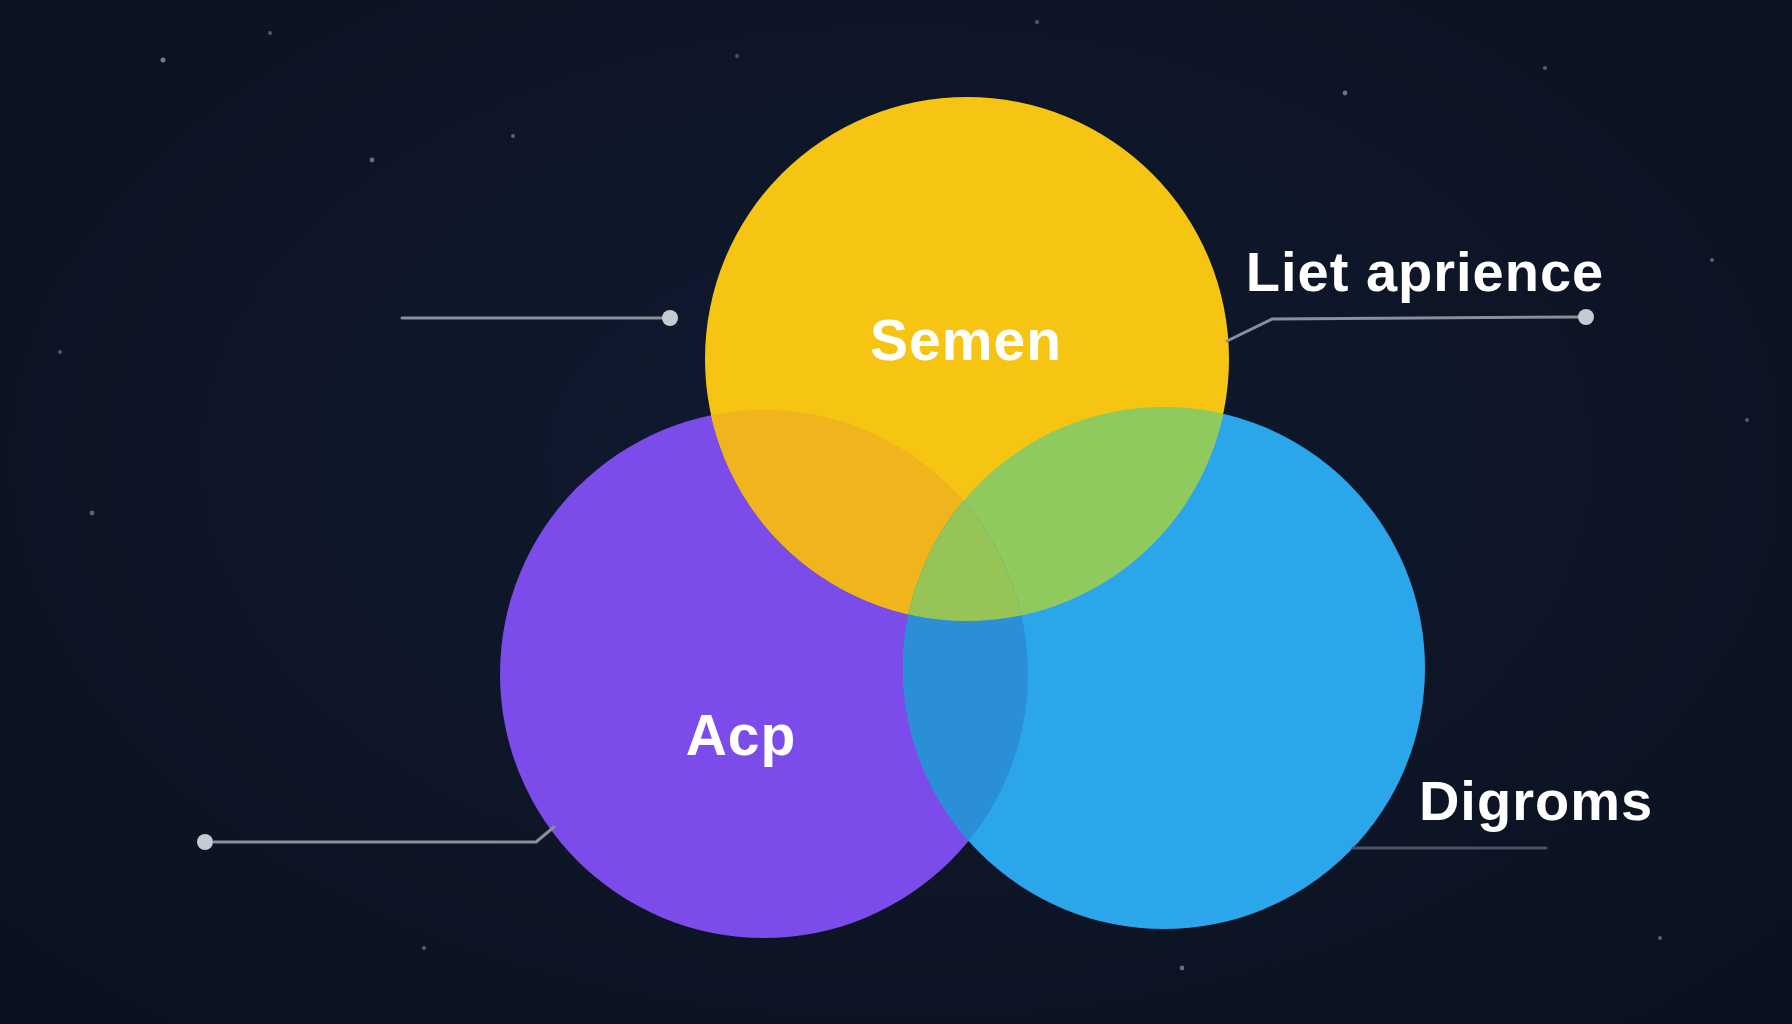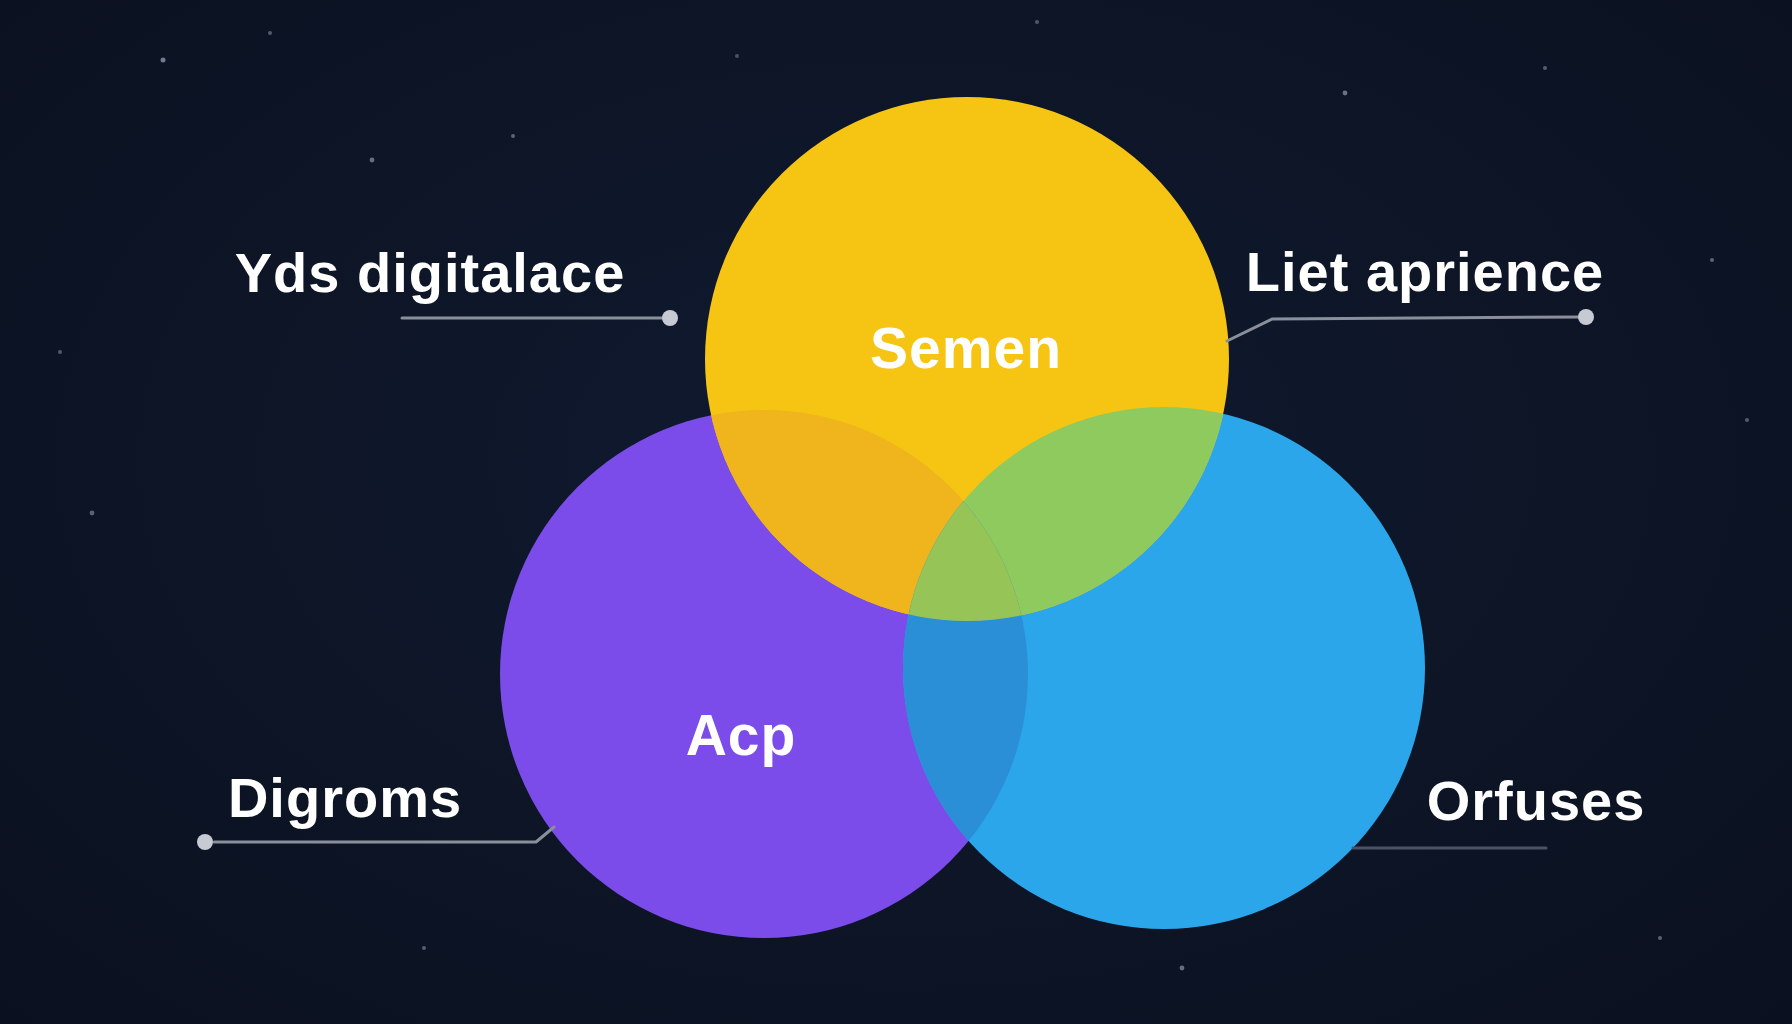--- a/index.html
+++ b/index.html
@@ -82,21 +82,19 @@
       <polyline points="402,318 664,318" stroke="#8a8f9c"></polyline>
       <polyline points="1227,341 1272,319 1580,317" stroke="#8a8f9c"></polyline>
       <polyline points="214,842 536,842 554,827" stroke="#8a8f9c"></polyline>
       <polyline points="1353,848 1546,848" stroke="#4b5264"></polyline>
     </g>
     <circle cx="670" cy="318" r="8" fill="#c6cad3"></circle>
     <circle cx="1586" cy="317" r="8" fill="#c6cad3"></circle>
     <circle cx="205" cy="842" r="8" fill="#c6cad3"></circle>
   </svg>
 
-  <div class="label circle-label" style="left:966px; top:340px;margin-top:8px;">Semen</div>
+  <div class="label circle-label" style="left:966px; top:340px;">Semen</div>
   <div class="label circle-label" style="left:741px; top:689px;margin-top:46px;">Acp</div>
 
-  <div class="label callout-label" style="left:430px; top:272px;">Yds digitalace</div>
   <div class="label callout-label" style="left:1425px; top:271px;text-align:right;">Liet aprience</div>
-  <div class="label callout-label" style="left:345px; top:797px;">Digroms</div>
-  <div class="label callout-label" style="left:1536px; top:800px;">Orfuses</div>
+  <div class="label callout-label" style="left:1536px; top:800px;">Digroms</div>
 
 </div>
 
 </body></html>

